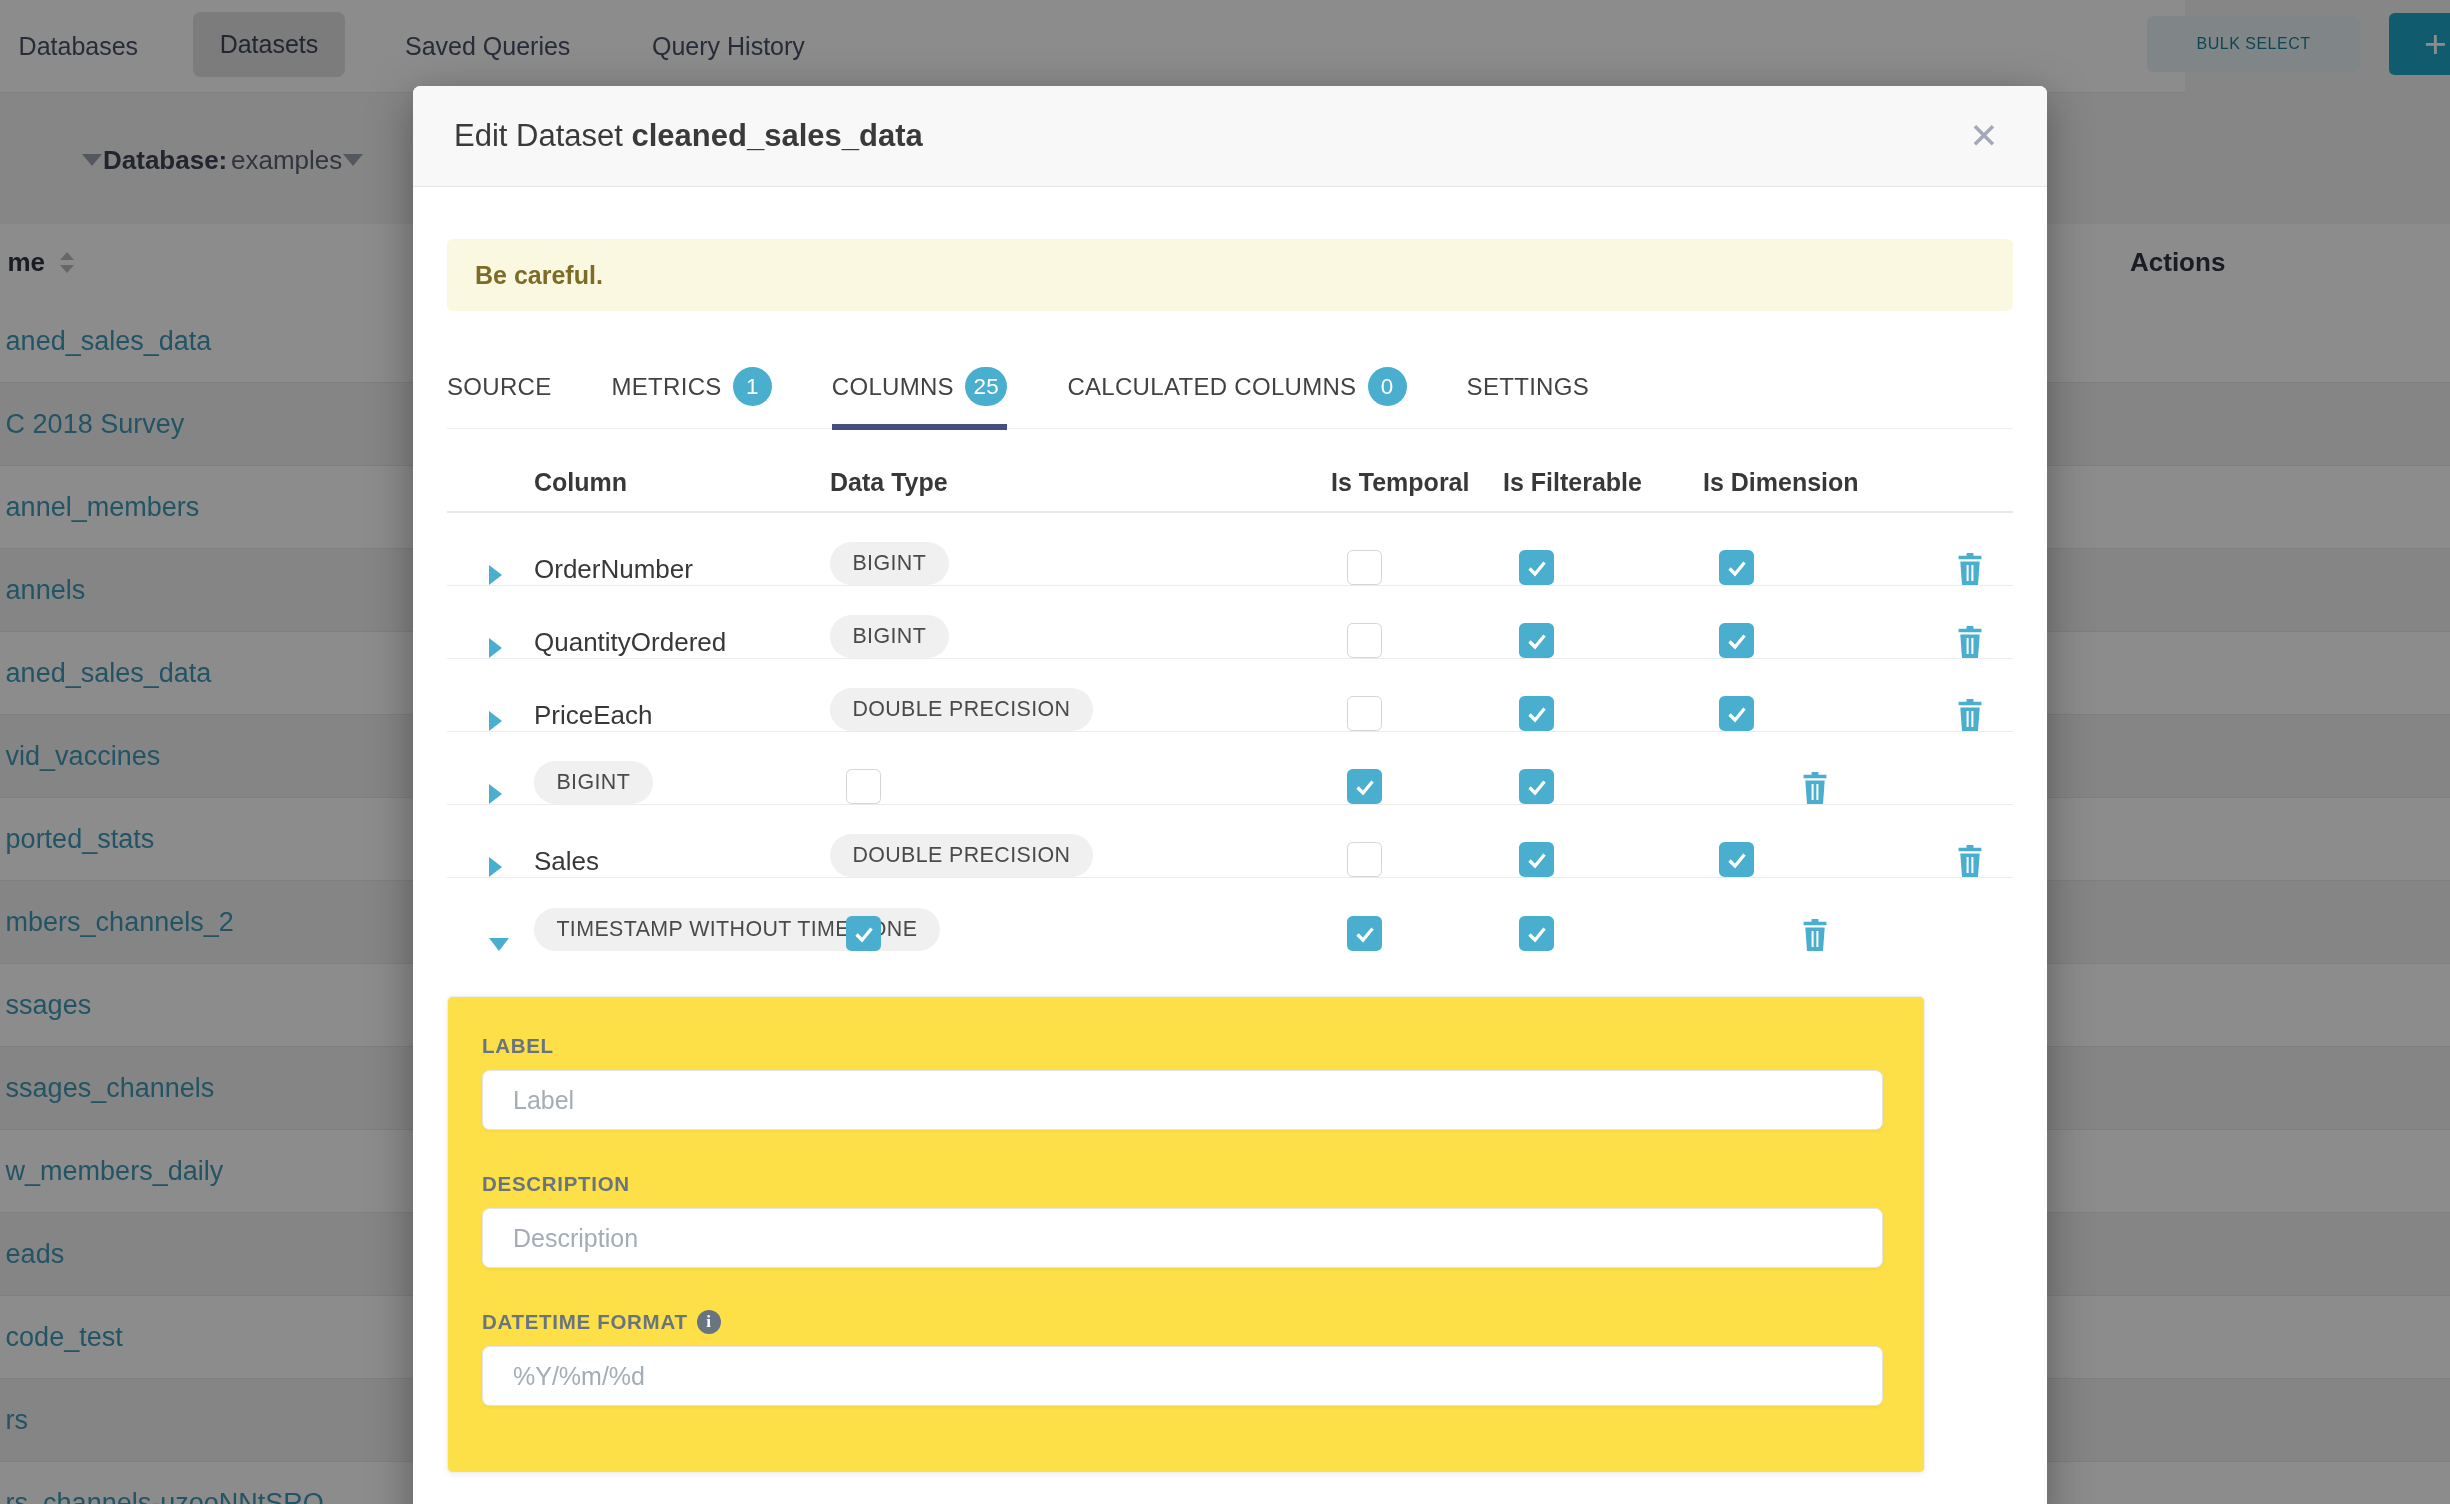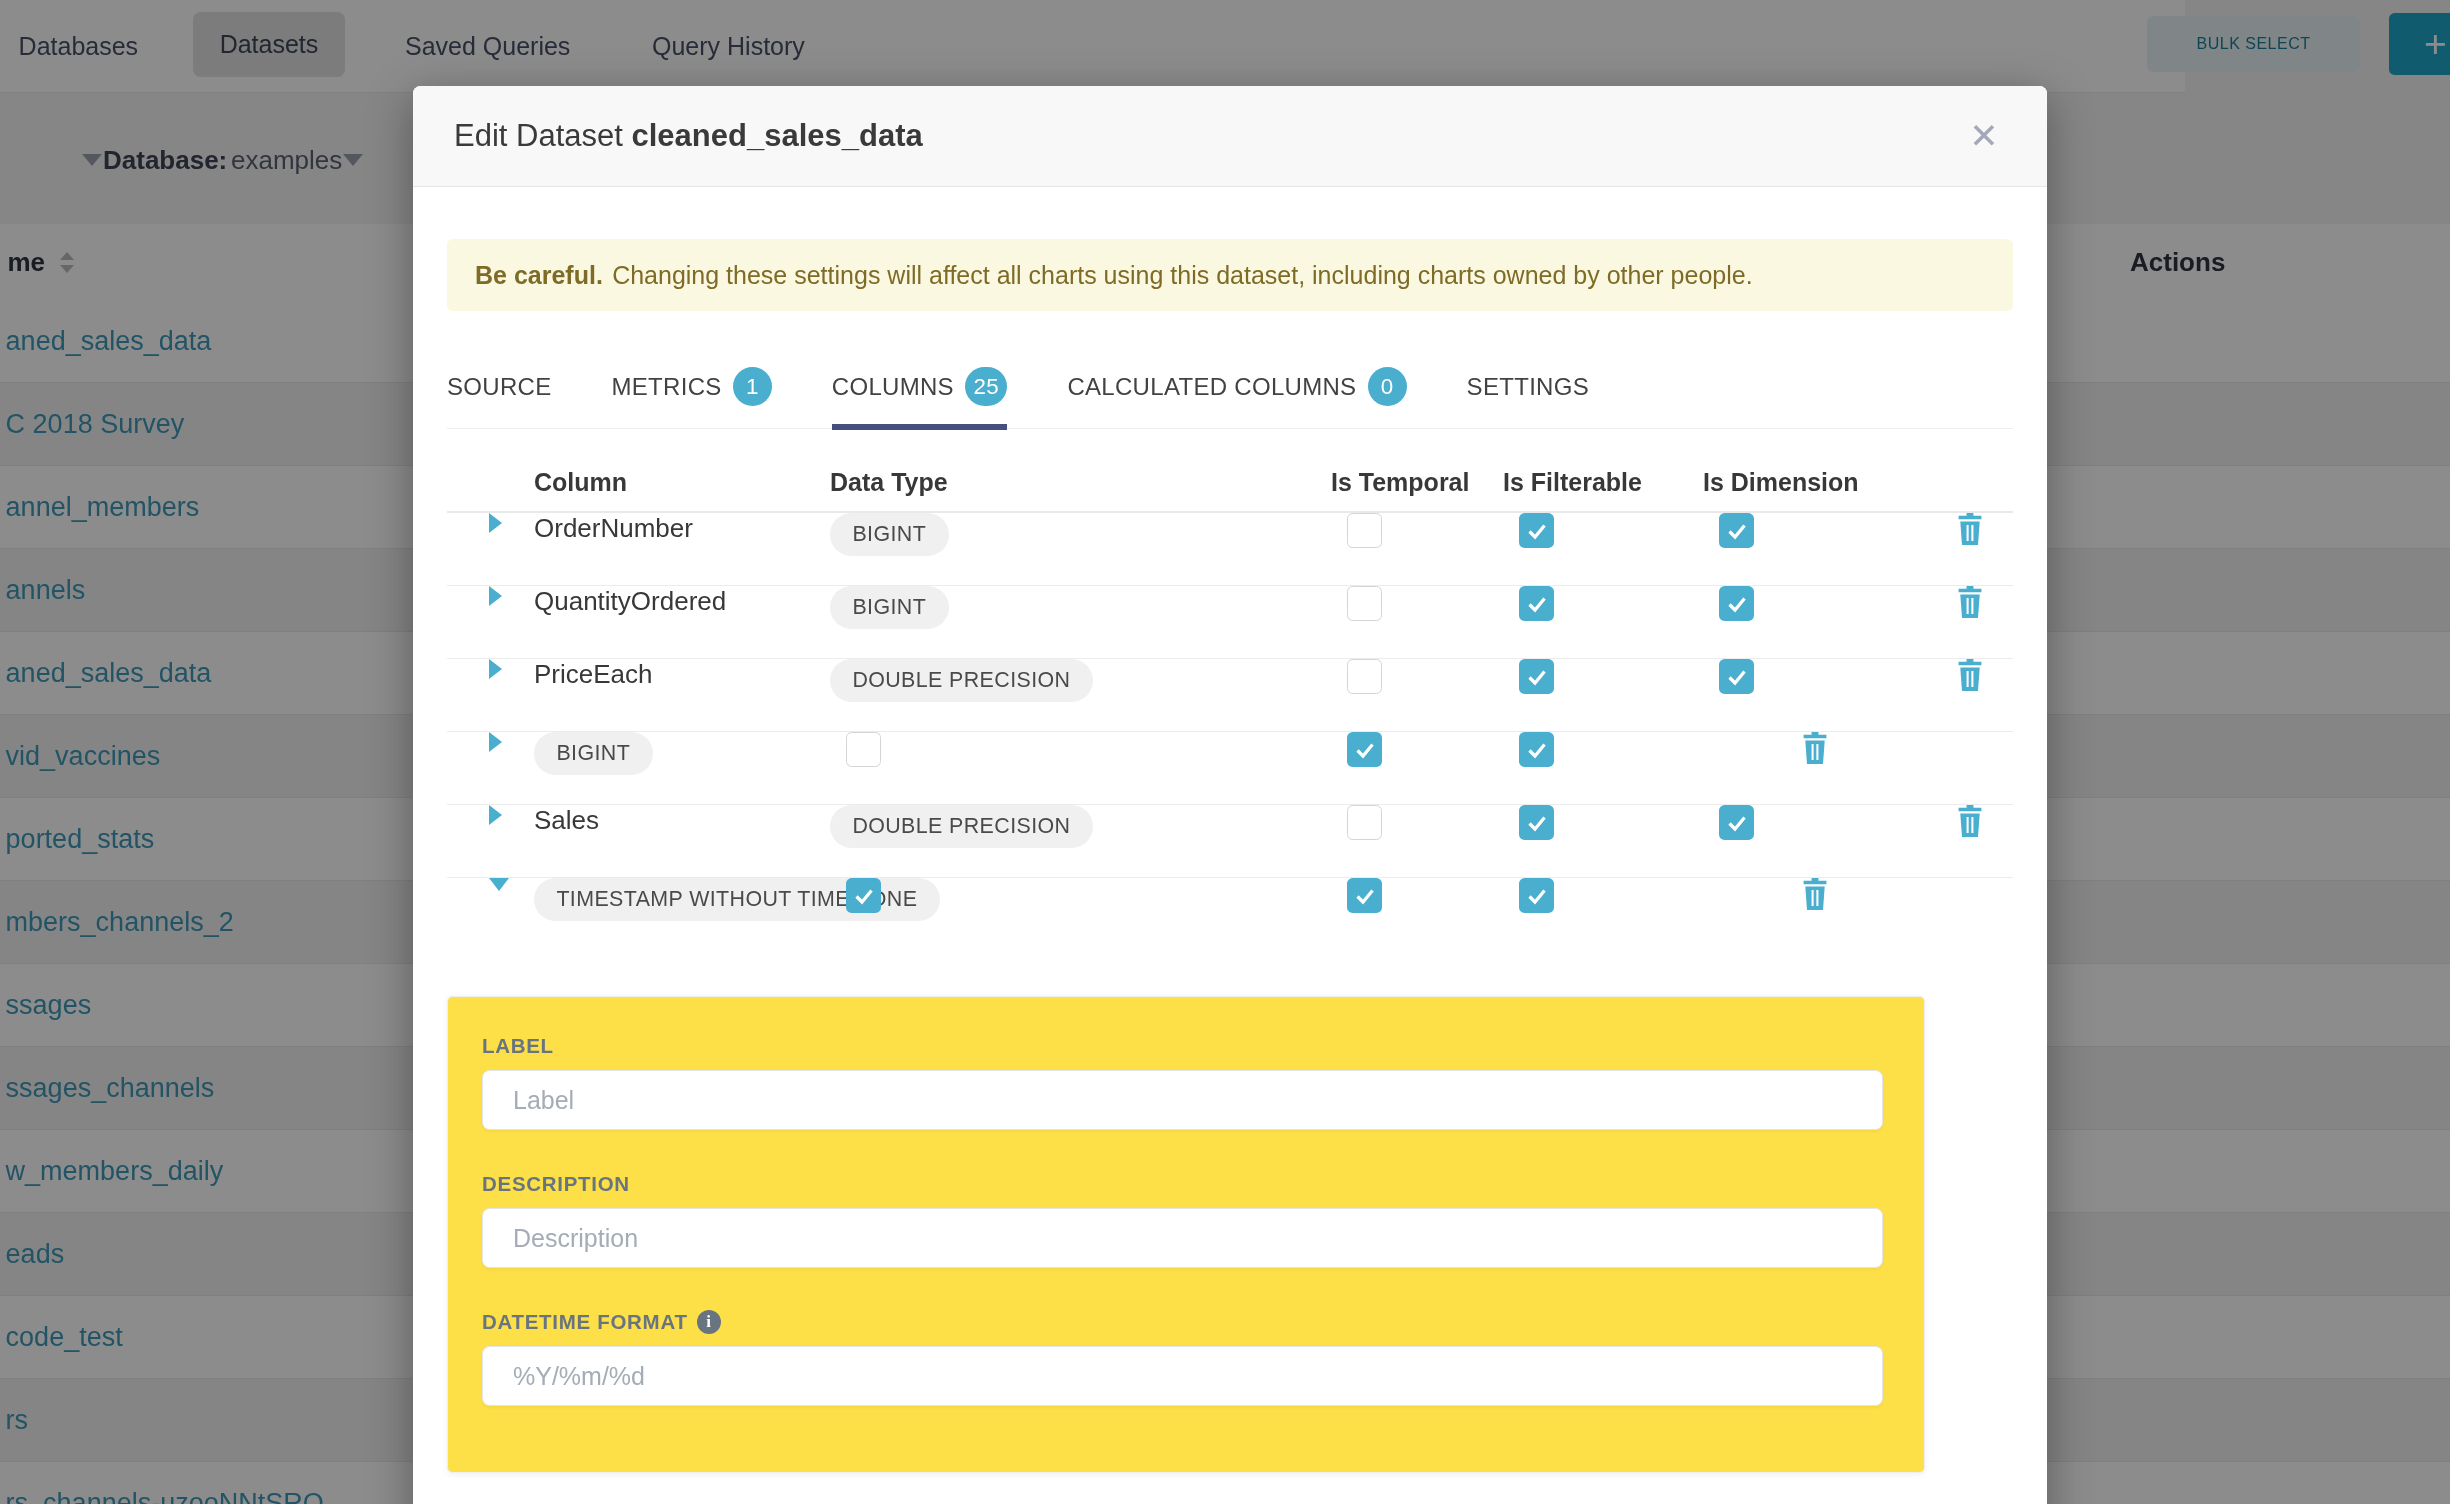--- a/index.html
+++ b/index.html
@@ -48,21 +48,21 @@
 
   .tabs { margin-top:43px; display:flex; gap:60px; border-bottom:1.9px solid #EDEDED; }
   .tab { position:relative; display:flex; align-items:center; padding:13px 0 22.4px 0; font-size:24px; letter-spacing:0.3px; color:#424242; cursor:pointer; }
   .tab .badge { margin-left:11.2px; min-width:39px; height:39px; padding:0 8.4px; border-radius:19.6px; background:#4AAECE; color:#fff; font-size:22.4px; display:inline-flex; align-items:center; justify-content:center; }
   .tab.active::after { content:""; position:absolute; left:0; right:0; bottom:-1.9px; height:6.5px; background:#454E7E; }
 
   .cols-grid { display:grid; grid-template-columns:87px 296px 501px 172px 200px 224px 1fr; align-items:center; }
   .cols-head { margin-top:24px; height:60px; border-bottom:2.8px solid #E9E9E9; font-size:25px; font-weight:600; color:#383838; }
   .mrow { height:73px; border-bottom:0.9px solid #ECECEC; }
   .mrow:last-of-type { border-bottom:none; }
-  .mrow .cell { display:flex; align-items:flex-start; height:100%; }
+  .mrow .cell { display:flex; align-items:flex-end; height:100%; }
   .mname { font-size:26px; color:#383838; }
   .pill { display:inline-flex; align-items:center; height:43px; padding:0 22.4px; border-radius:21.4px; background:#F0F0F0; color:#4A4A4A; font-size:21.4px; letter-spacing:0.4px; white-space:nowrap; }
   .rcaret { margin-left:42px; width:0; height:0; }
   .rcaret.right { border-top:10.3px solid transparent; border-bottom:10.3px solid transparent; border-left:13px solid #4AAECE; }
   .rcaret.down { border-left:10.3px solid transparent; border-right:10.3px solid transparent; border-top:13px solid #4AAECE; }
   .cb { width:35px; height:35px; margin-left:16px; border-radius:5.6px; display:flex; align-items:center; justify-content:center; cursor:pointer; }
   .cb.off { background:#fff; border:1.9px solid #D5D5D5; }
   .cb.on { background:#4AAECE; }
   .cb svg { width:24px; height:24px; }
   .trash { display:flex; justify-content:center; width:100%; cursor:pointer; }
@@ -157,21 +157,20 @@
     <div class="modal-header">
       <div class="modal-title">
         <span>Edit Dataset</span>&nbsp;<b>cleaned_sales_data</b>
       </div>
       <div class="modal-close">✕</div>
     </div>
 
     <div class="modal-body">
       <div class="warn">
         <b>Be careful.</b>
-        <span>Changing these settings will affect all charts using this dataset, including charts owned by other people.</span>
       </div>
 
       <div class="tabs">
         <div class="tab">
             <span>SOURCE</span>
           </div>
         <div class="tab">
             <span>METRICS</span>
             <span class="badge">1</span>
           </div>

